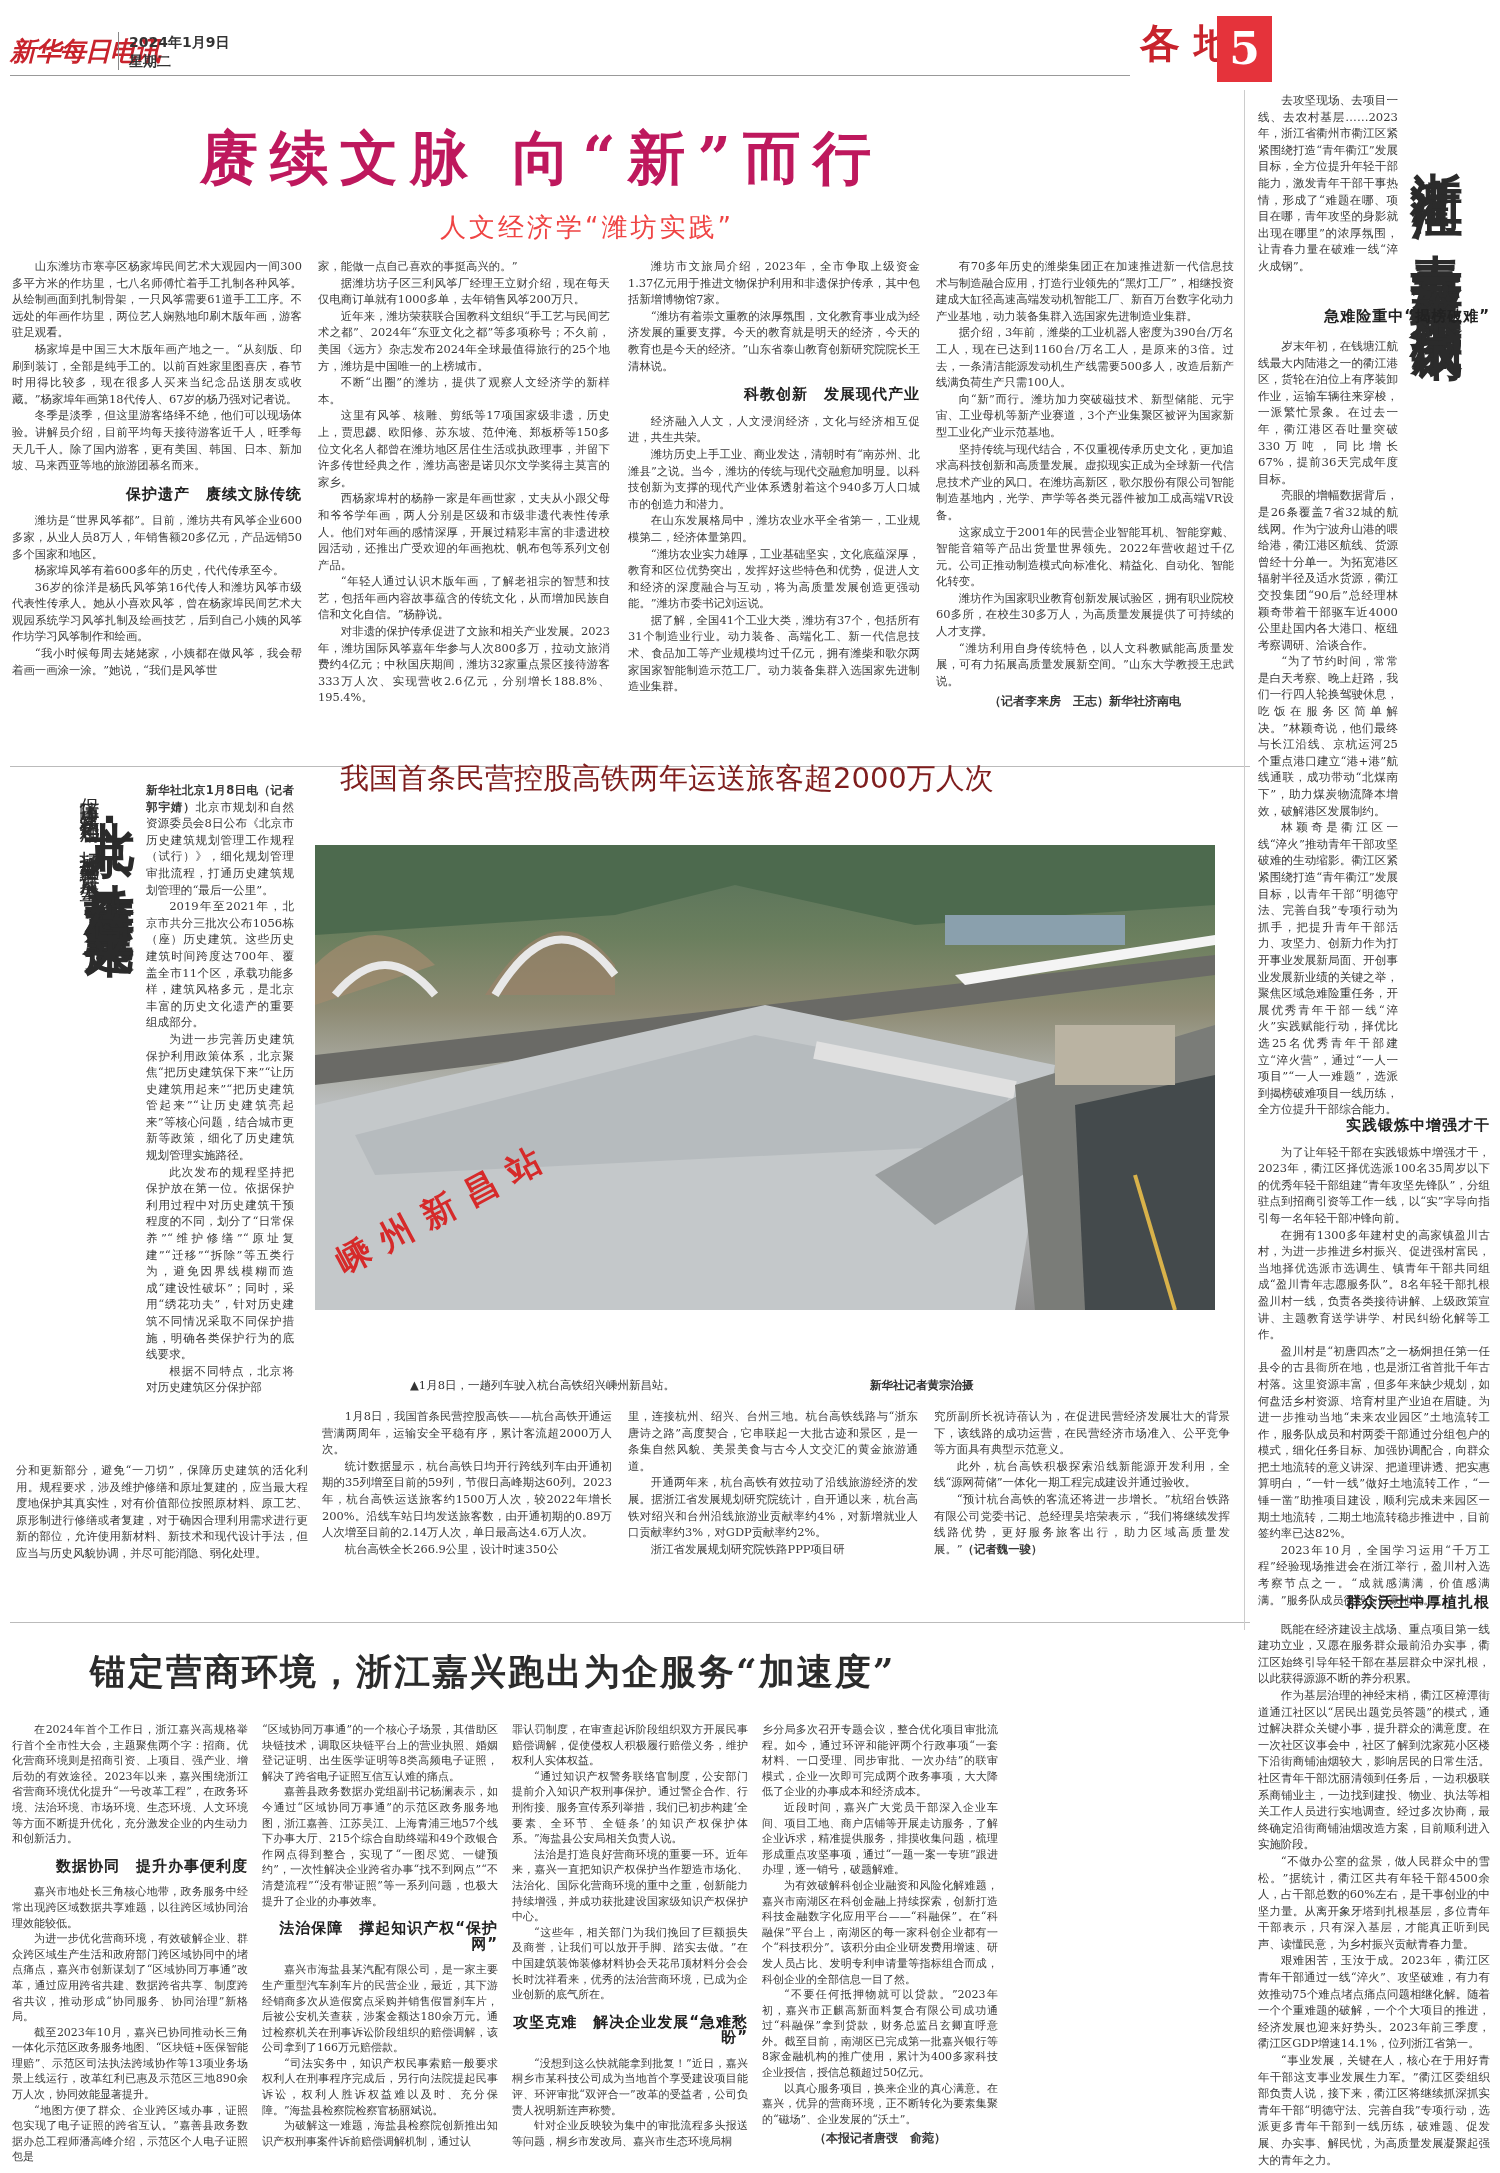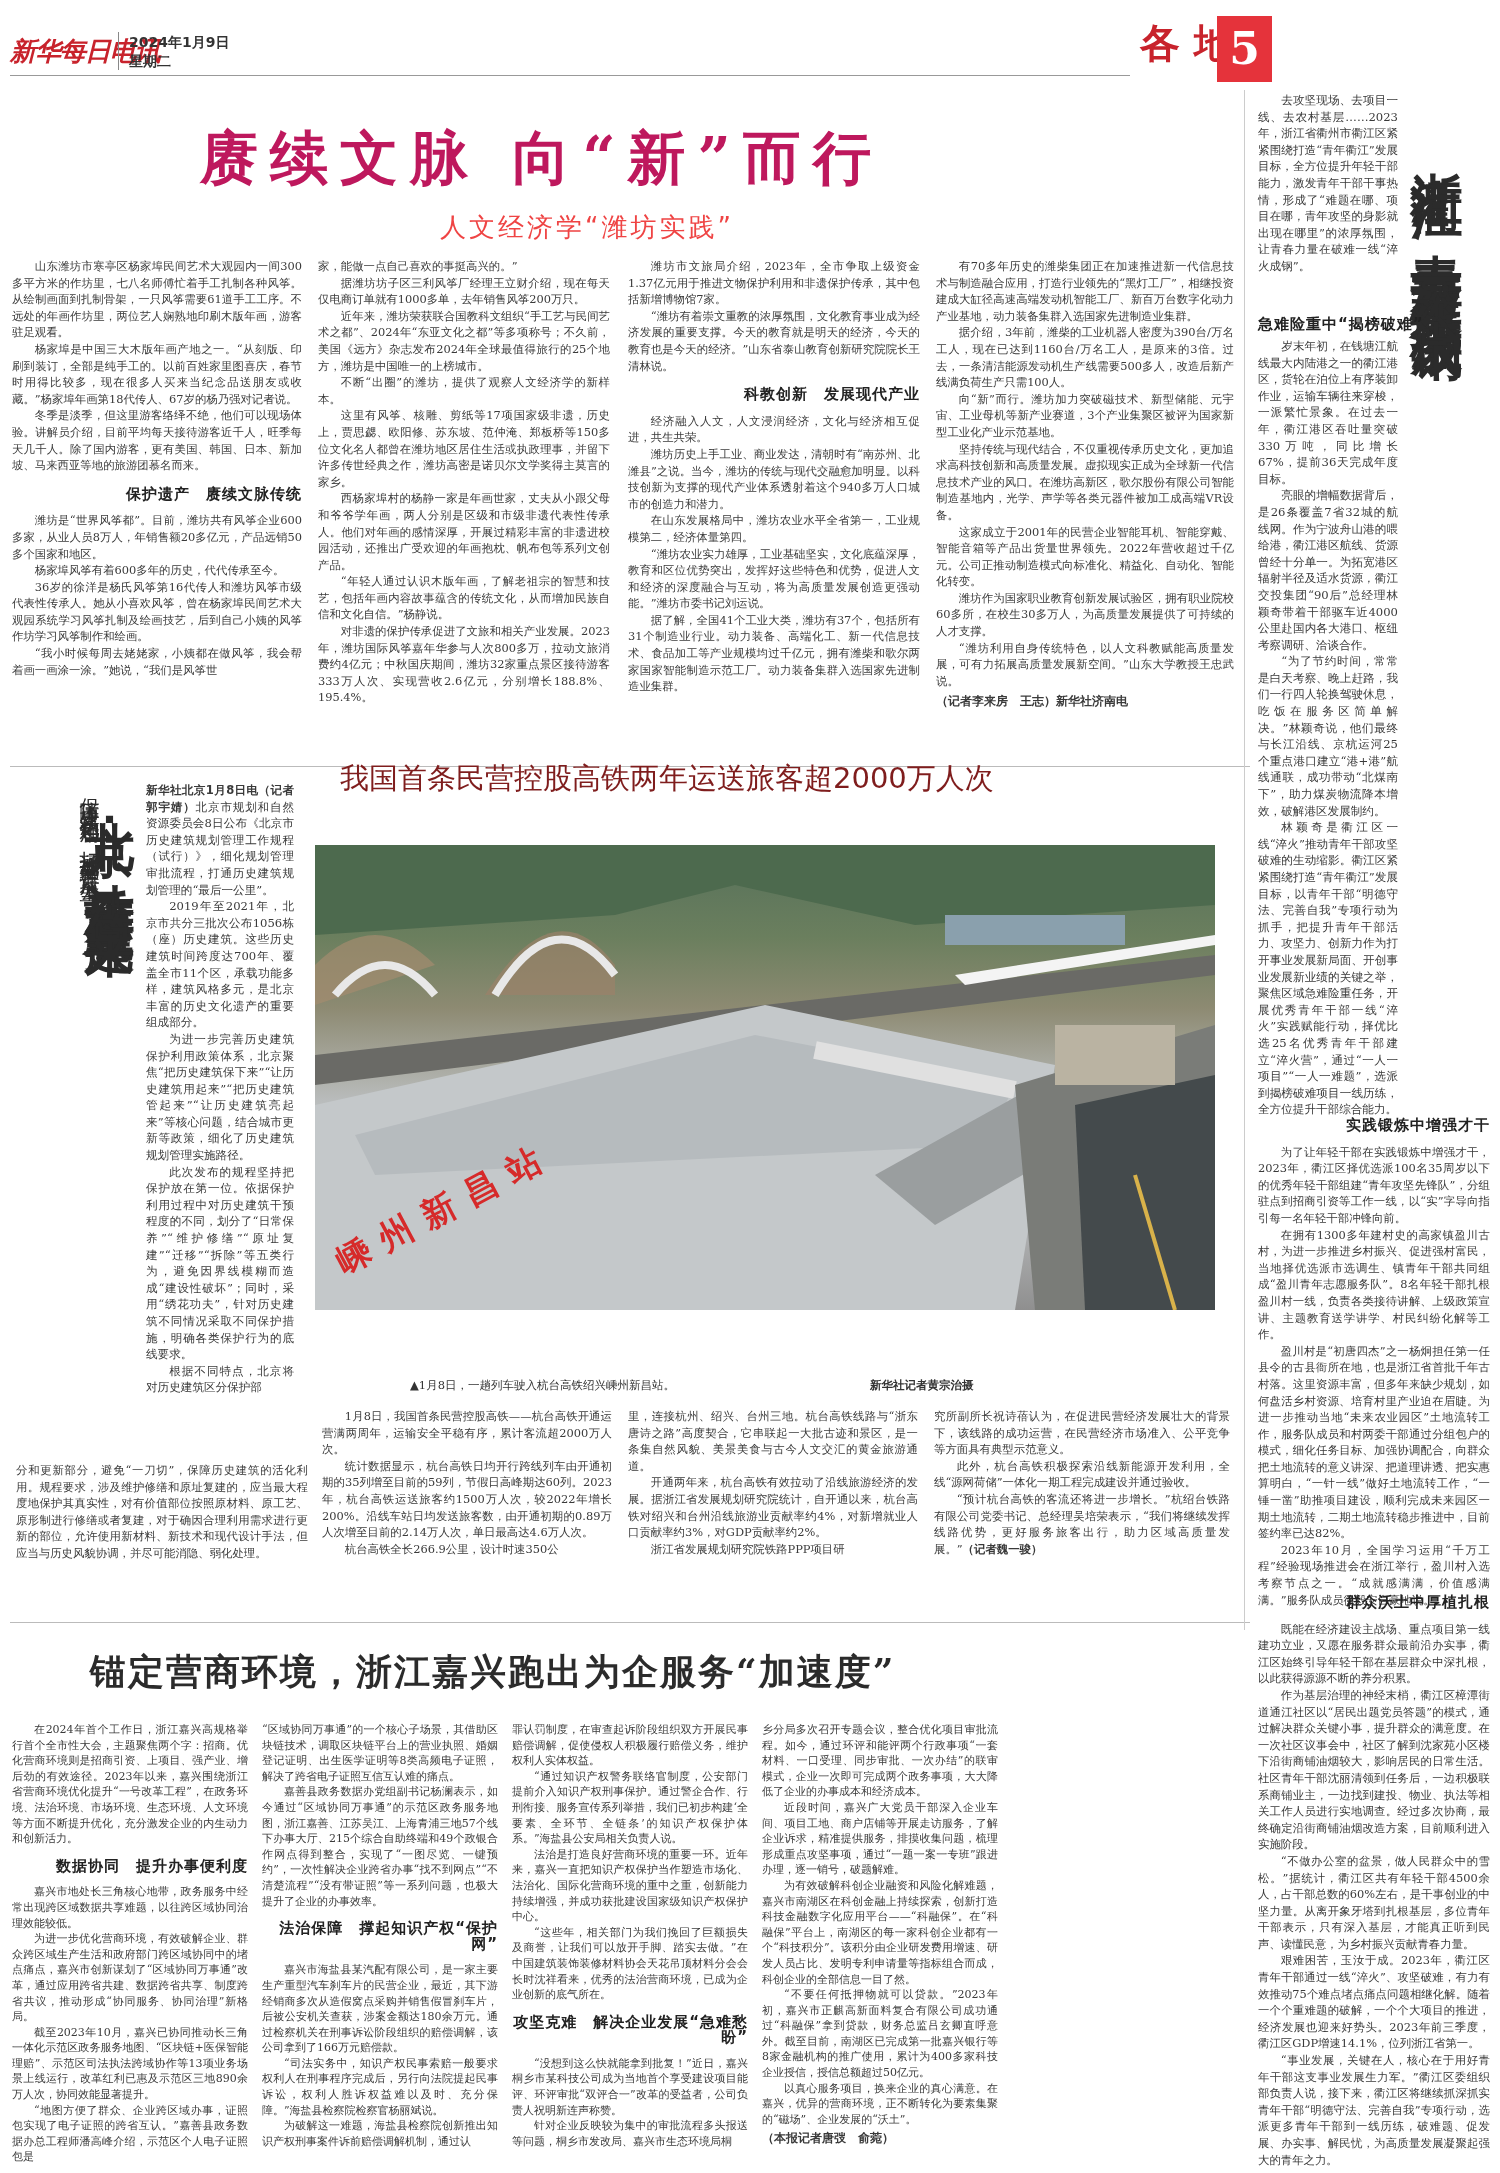--- a/index.html
+++ b/index.html
@@ -11,21 +11,21 @@
 .masthead-date{left:129px;top:33px;font-size:14px;font-family:"DejaVu Sans",sans-serif;font-weight:bold;color:#333;line-height:19px}
 .masthead-rule{left:10px;top:75px;width:1120px;height:1px;background:#999}
 .section-name{left:1140px;top:16px;font-size:40px;color:#c8232c;font-weight:bold;letter-spacing:14px;font-family:"DejaVu Serif",serif}
 .page-num{left:1217px;top:16px;width:55px;height:66px;background:#e5333b;color:#fff;font-size:44px;font-weight:bold;text-align:center;line-height:66px}
 .headline1{left:200px;top:120px;font-size:58px;font-weight:bold;letter-spacing:12px;color:#be185d}
 .subhead1{left:440px;top:210px;font-size:26px;letter-spacing:3px;color:#ef4444;font-family:"DejaVu Sans",sans-serif}
 .col{font-size:11.4px;line-height:16.6px;text-align:justify;color:#3a3a3a}
 .col p{text-indent:2em}
 .col p.noind{text-indent:0}
 .subhd{font-family:"DejaVu Sans",sans-serif;font-weight:bold;font-size:15px;text-align:right;margin:12px 0 10px;color:#222;letter-spacing:1px}
-.byline{font-family:"DejaVu Sans",sans-serif;font-weight:bold;text-align:left;font-size:12px;margin-top:4px}
+.byline{font-family:"DejaVu Sans",sans-serif;font-weight:bold;text-align:center;font-size:12px;margin-top:4px}
 .vhead{writing-mode:vertical-rl;font-weight:bold;color:#2b2b2b}
 .vr-line{width:1px;background:#ccc}
 .hr-line{height:1px;background:#bbb}
 .photo{left:315px;top:845px;width:900px;height:465px;overflow:hidden;background:linear-gradient(180deg,#55705a 0%,#6b7f5e 20%,#8d8a72 35%,#b9bcbc 55%,#c9ccce 70%,#8f8f8f 100%)}
 .caption{font-size:11.5px;color:#333}
 .kicker{font-family:"DejaVu Sans",sans-serif;font-weight:bold}
 </style>
 </head>
 <body>
 
@@ -140,21 +140,21 @@
 </div>
 
 <div class="abs hr-line" style="left:10px;top:1622px;width:1240px"></div>
 
 <div class="abs vr-line" style="left:1244px;top:90px;height:1540px"></div>
 <div class="abs col" style="left:1258px;top:92px;width:140px;font-size:11.6px">
   <p>去攻坚现场、去项目一线、去农村基层……2023年，浙江省衢州市衢江区紧紧围绕打造“青年衢江”发展目标，全方位提升年轻干部能力，激发青年干部干事热情，形成了“难题在哪、项目在哪，青年攻坚的身影就出现在哪里”的浓厚氛围，让青春力量在破难一线“淬火成钢”。</p>
 </div>
 <div class="abs vhead" style="left:1402px;top:130px;font-size:52px;line-height:70px;height:1040px;letter-spacing:6px;font-family:'DejaVu Serif',serif">浙江衢江：青春力量在破难一线『淬火成钢』</div>
 <div class="abs col" style="left:1258px;top:300px;width:232px">
-  <div class="subhd" style="text-align:left;margin-top:16px">急难险重中“揭榜破难”</div>
+  <div class="subhd" style="text-align:right;margin-top:8px">急难险重中“揭榜破难”</div>
 </div>
 <div class="abs col" style="left:1258px;top:338px;width:140px;font-size:11.6px">
   <p>岁末年初，在钱塘江航线最大内陆港之一的衢江港区，货轮在泊位上有序装卸作业，运输车辆往来穿梭，一派繁忙景象。在过去一年，衢江港区吞吐量突破330万吨，同比增长67%，提前36天完成年度目标。</p>
   <p>亮眼的增幅数据背后，是26条覆盖7省32城的航线网。作为宁波舟山港的喂给港，衢江港区航线、货源曾经十分单一。为拓宽港区辐射半径及适水货源，衢江交投集团“90后”总经理林颖奇带着干部驱车近4000公里赴国内各大港口、枢纽考察调研、洽谈合作。</p>
   <p>“为了节约时间，常常是白天考察、晚上赶路，我们一行四人轮换驾驶休息，吃饭在服务区简单解决。”林颖奇说，他们最终与长江沿线、京杭运河25个重点港口建立“港+港”航线通联，成功带动“北煤南下”，助力煤炭物流降本增效，破解港区发展制约。</p>
   <p>林颖奇是衢江区一线“淬火”推动青年干部攻坚破难的生动缩影。衢江区紧紧围绕打造“青年衢江”发展目标，以青年干部“明德守法、完善自我”专项行动为抓手，把提升青年干部活力、攻坚力、创新力作为打开事业发展新局面、开创事业发展新业绩的关键之举，聚焦区域急难险重任务，开展优秀青年干部一线“淬火”实践赋能行动，择优比选25名优秀青年干部建立“淬火营”，通过“一人一项目”“一人一难题”，选派到揭榜破难项目一线历练，全方位提升干部综合能力。</p>
 </div>
 <div class="abs col" style="left:1258px;top:1105px;width:232px">
   <div class="subhd">实践锻炼中增强才干</div>
   <p>为了让年轻干部在实践锻炼中增强才干，2023年，衢江区择优选派100名35周岁以下的优秀年轻干部组建“青年攻坚先锋队”，分组驻点到招商引资等工作一线，以“实”字导向指引每一名年轻干部冲锋向前。</p>

